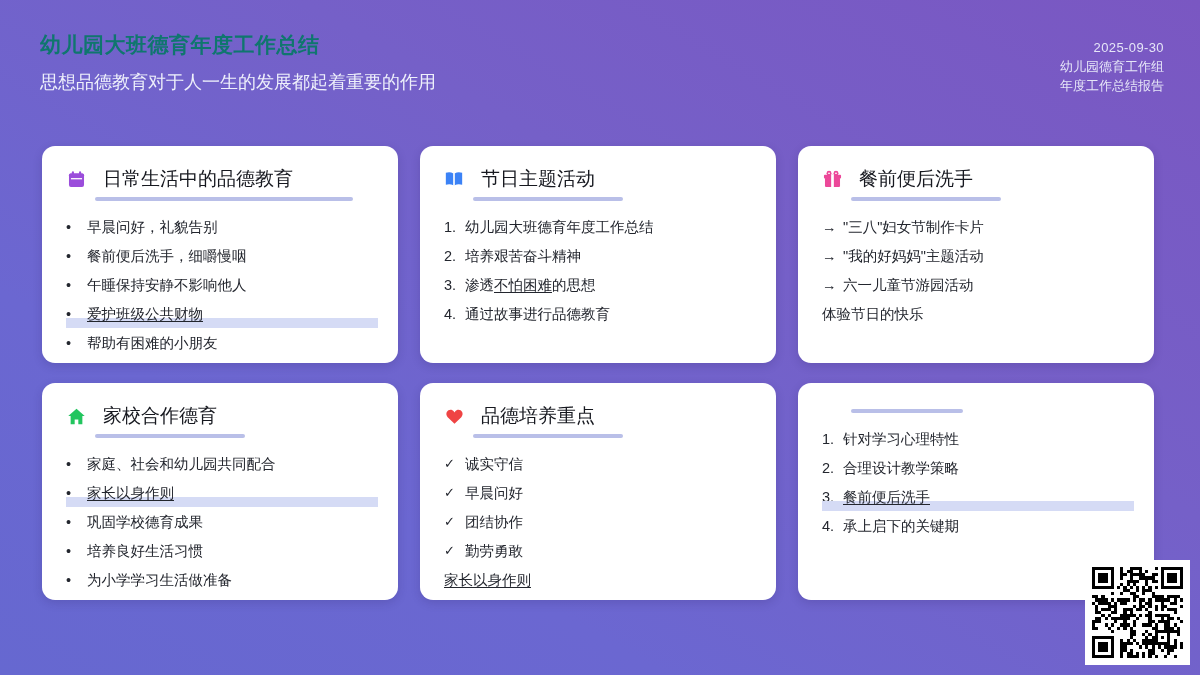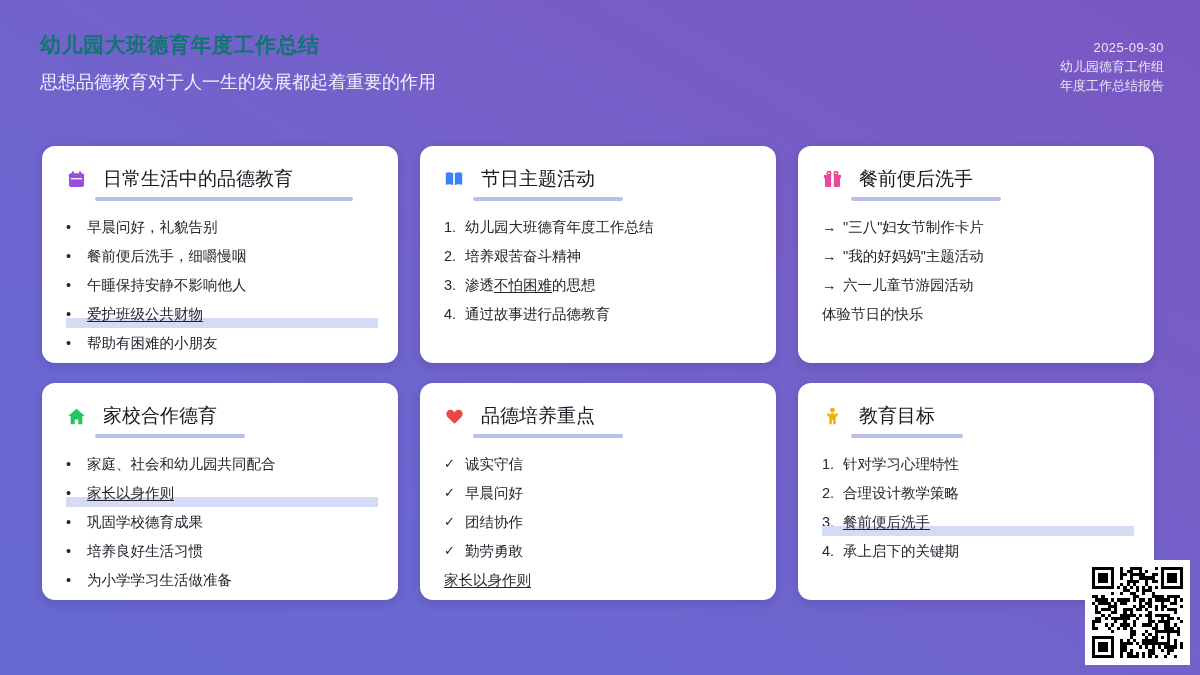--- a/index.html
+++ b/index.html
@@ -286,29 +286,20 @@
         <ul class="items">
           <li class="item check"><span class="marker">✓</span><span class="txt">诚实守信</span></li>
           <li class="item check"><span class="marker">✓</span><span class="txt">早晨问好</span></li>
           <li class="item check"><span class="marker">✓</span><span class="txt">团结协作</span></li>
           <li class="item check"><span class="marker">✓</span><span class="txt">勤劳勇敢</span></li>
           <li class="item nomarker check"><span class="txt u">家长以身作则</span></li>
         </ul>
       </div>
     </div>
     <div class="card">
-      <div class="card-head">
-        <span class="card-icon">
-          <svg width="19" height="19" viewBox="0 0 24 24">
-        <circle cx="12" cy="4" r="3" fill="#eab308"></circle>
-        <path d="M12 7.6c-1.5 0-2.7 0.9-3.1 2.1L7.4 8.2a1.5 1.5 0 0 0-2.2 2L8 13.3v7.2a1.6 1.6 0 0 0 3.2 0v-4h1.6v4a1.6 1.6 0 0 0 3.2 0v-7.2l2.8-3.1a1.5 1.5 0 0 0-2.2-2l-1.5 1.5C14.7 8.5 13.5 7.6 12 7.6z" fill="#eab308"></path>
-      </svg>
-        </span>
-        <span class="card-title">教育目标</span>
-      </div>
       <div class="title-rule" style="width: 112px;"></div>
       <div class="card-body">
         <ol class="items">
           <li class="item ordered"><span class="marker">1.</span><span class="txt">针对学习心理特性</span></li>
           <li class="item ordered"><span class="marker">2.</span><span class="txt">合理设计教学策略</span></li>
           <li class="item ordered hl w3" style="--w: 312px;"><span class="marker">3.</span><span class="txt u">餐前便后洗手</span></li>
           <li class="item ordered"><span class="marker">4.</span><span class="txt">承上启下的关键期</span></li>
         </ol>
       </div>
     </div>

